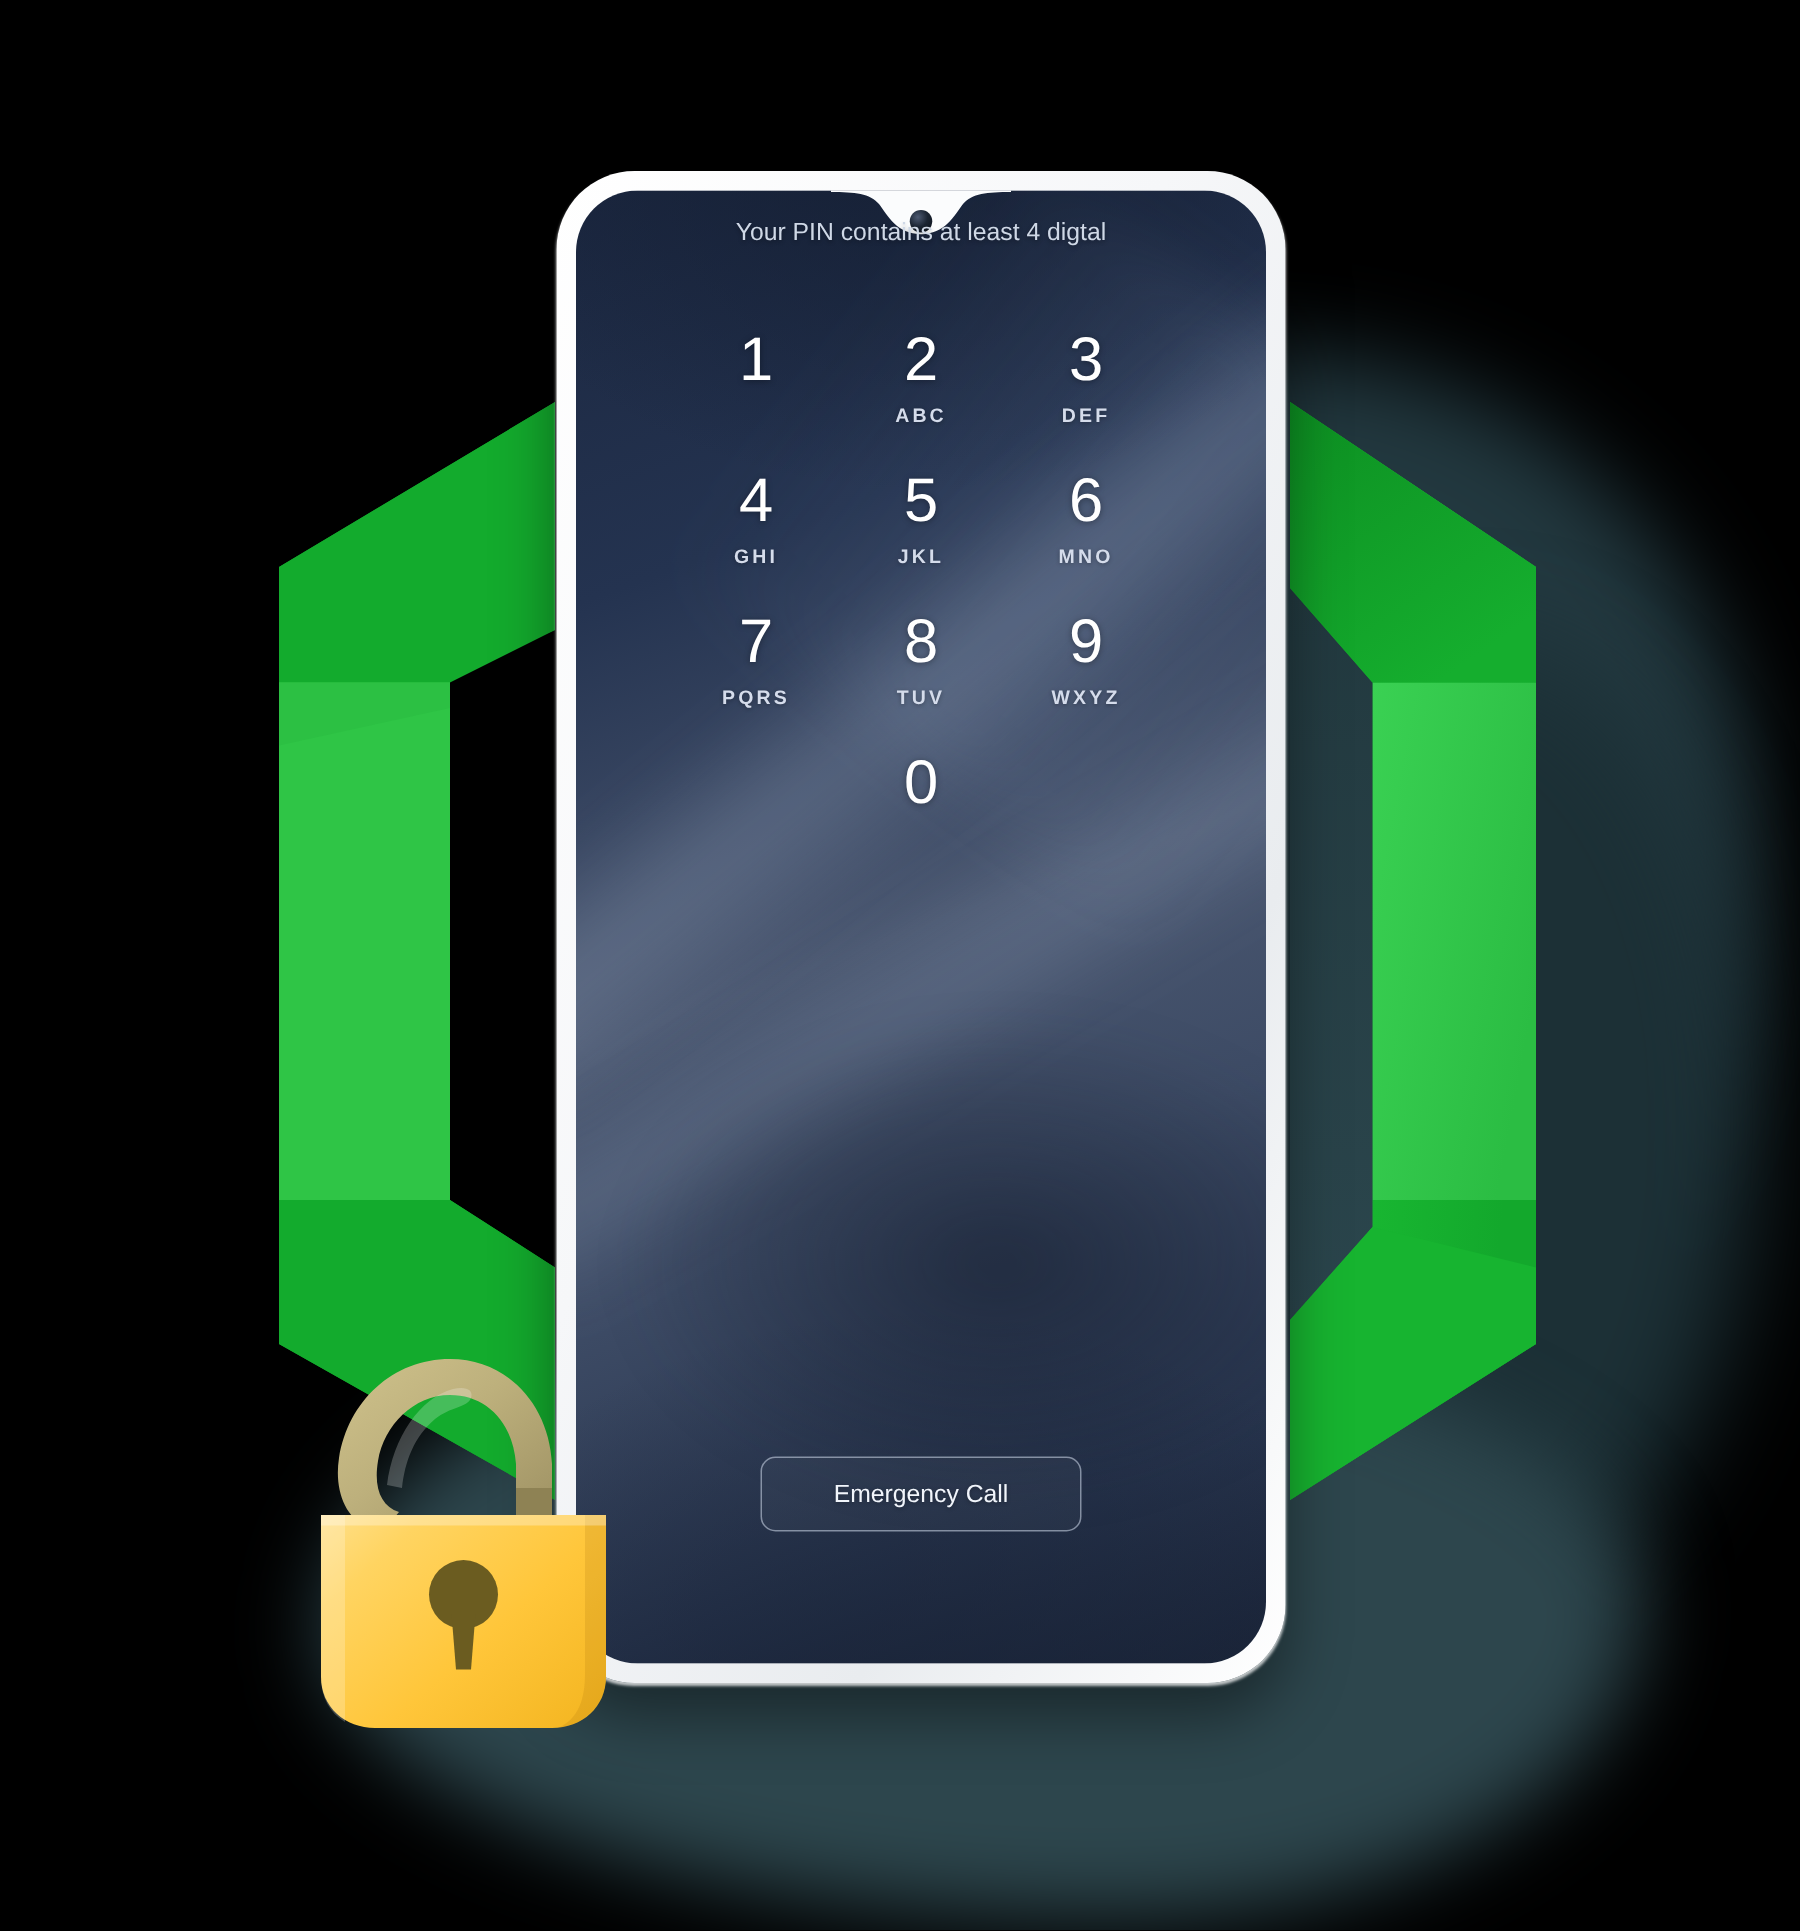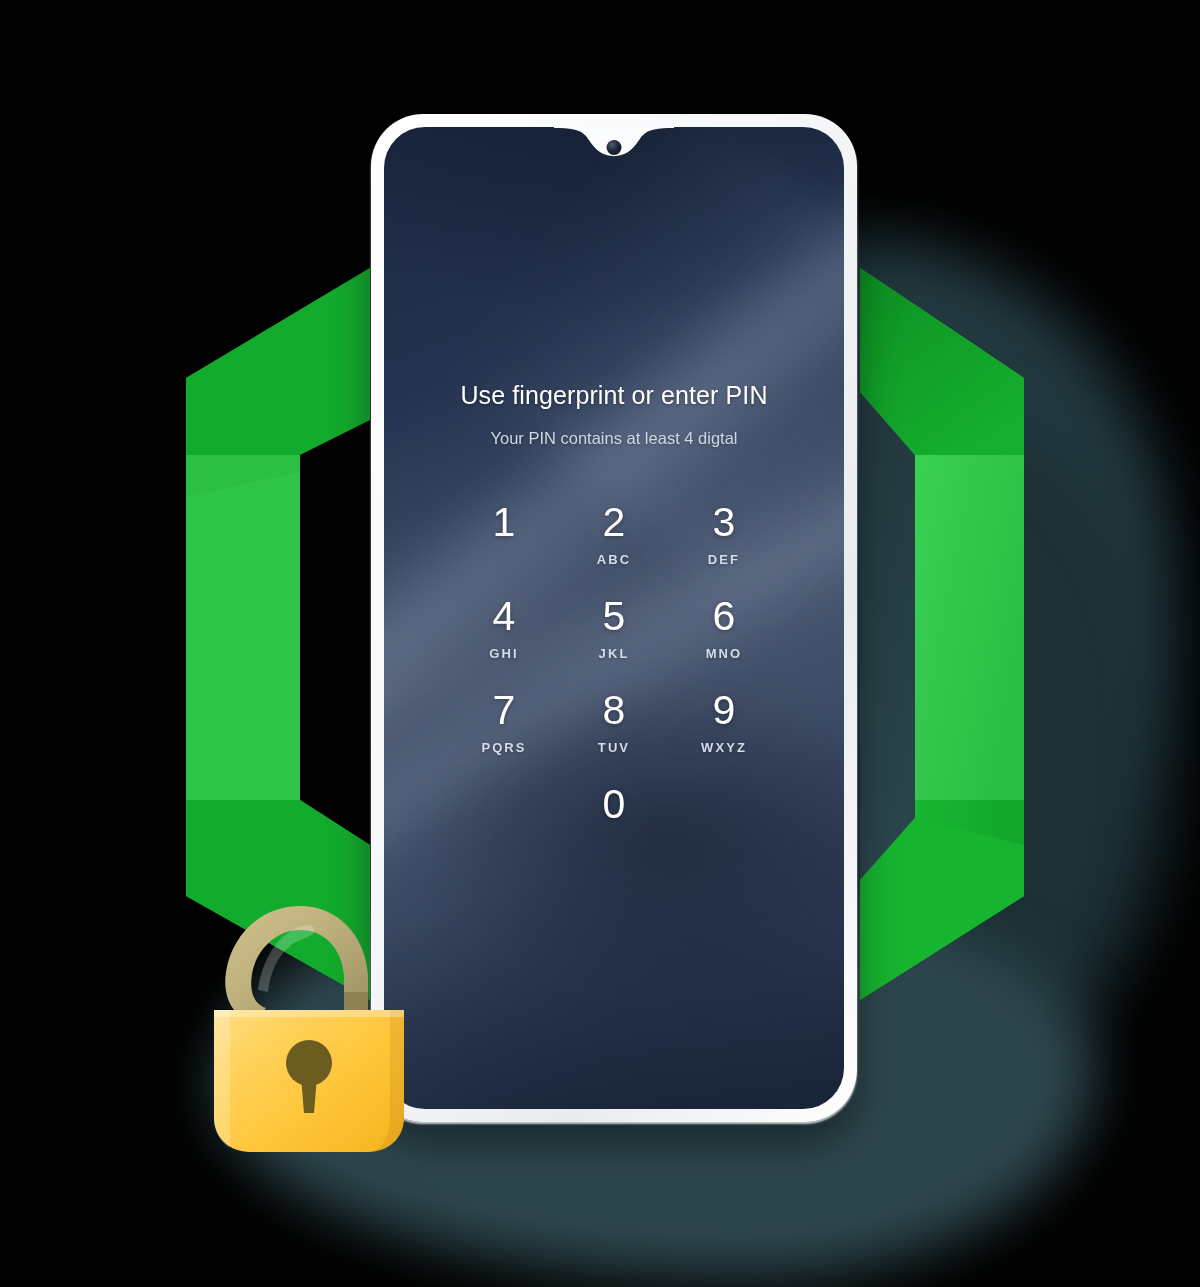--- a/index.html
+++ b/index.html
@@ -300,21 +300,20 @@
       <div class="streak streak-3"></div>
 
       <div class="notch">
         <svg width="120" height="44" viewBox="0 0 120 44">
           <path d="M0,0 L120,0 L120,2 C104,2 94,3 88,10 C82,18 76,30 60,30 C44,30 38,18 32,10 C26,3 16,2 0,2 Z" fill="#fbfcfd"></path>
         </svg>
         <div class="camera-dot"></div>
       </div>
 
       <div class="lock-content">
-        <div class="lock-title">Use fingerprint or enter PIN</div>
         <div class="lock-subtitle">Your PIN contains at least 4 digtal</div>
 
         <div class="keypad">
           <div class="key key-one">
             <span class="key-digit">1</span>
             <span class="key-letters"></span>
           </div>
           <div class="key">
             <span class="key-digit">2</span>
             <span class="key-letters">ABC</span>
@@ -346,20 +345,23 @@
           <div class="key">
             <span class="key-digit">9</span>
             <span class="key-letters">WXYZ</span>
           </div>
           <div class="key key-zero">
             <span class="key-digit">0</span>
             <span class="key-letters"></span>
           </div>
         </div>
 
+        <div class="emergency-call">
+          <span>Emergency Call</span>
+        </div>
       </div>
     </div>
   </div>
 
   <div class="padlock">
     <svg width="226" height="278" viewBox="0 0 226 278">
       <defs>
         <linearGradient id="lockBody" x1="0" y1="0" x2="1" y2="0.85">
           <stop offset="0%" stop-color="#ffe08a"></stop>
           <stop offset="22%" stop-color="#ffd461"></stop>

